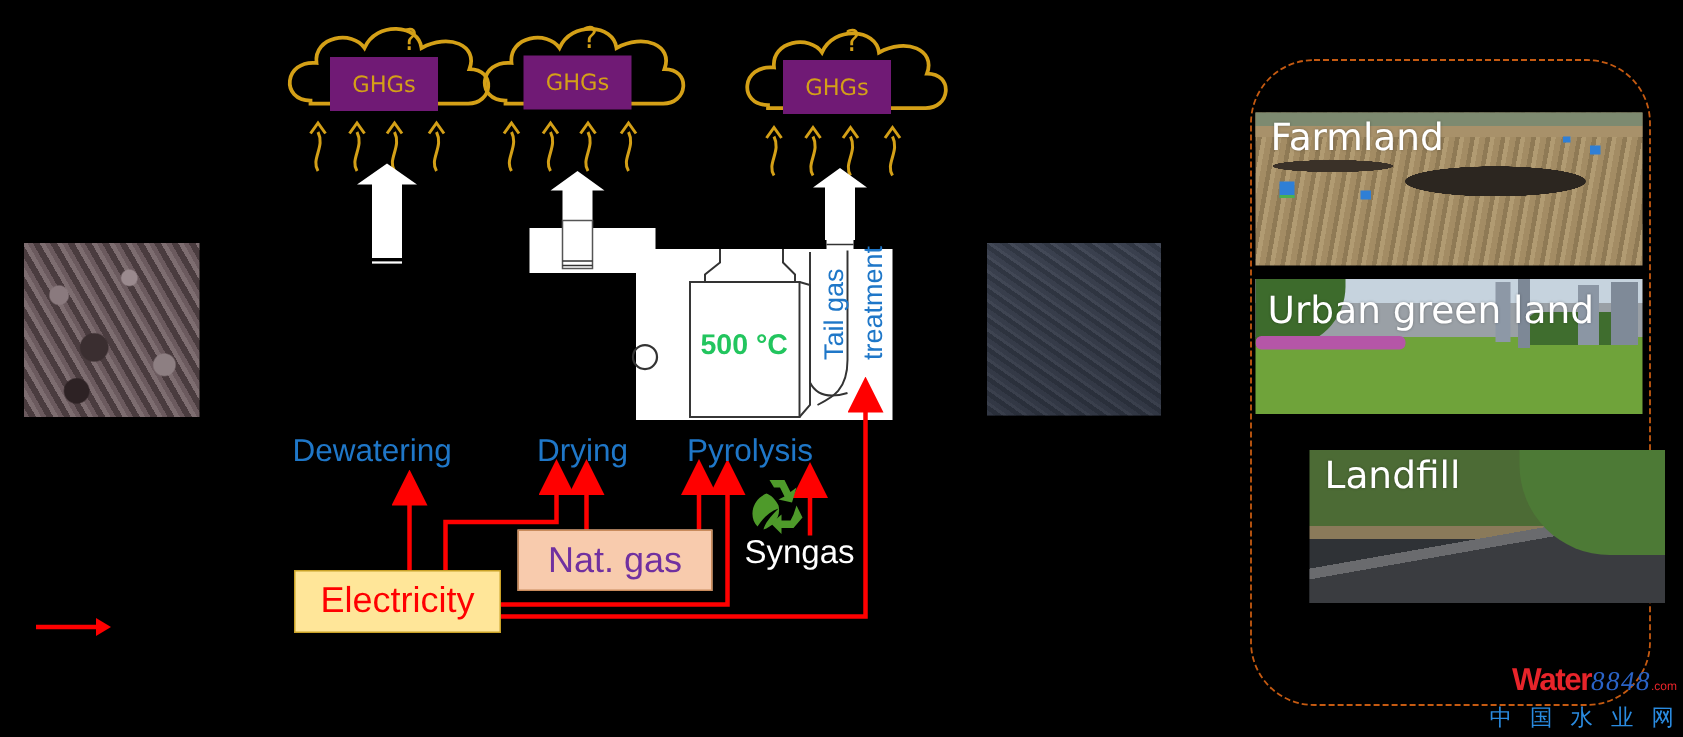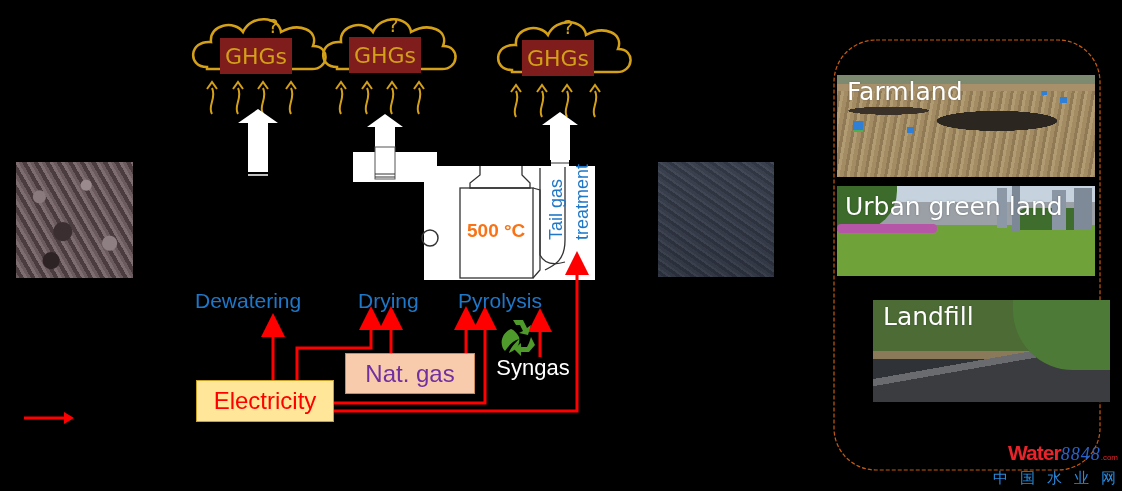--- a/index.html
+++ b/index.html
@@ -2,21 +2,21 @@
 <html><head>
 <meta charset="utf-8">
 <style>
   html, body { margin: 0; padding: 0; background: #000; }
   body { width: 1122px; height: 491px; position: relative; overflow: hidden; font-family: "Liberation Sans", sans-serif; }
   .abs { position: absolute; }
   .photo { position: absolute; overflow: hidden; }
   .photo-label { position: absolute; color: #fff; font-family: "DejaVu Sans", sans-serif; font-size: 25px; left: 10px; top: 2px; white-space: nowrap; text-shadow: 0 0 2px rgba(0,0,0,0.3); }
   .box-label { position: absolute; display: flex; align-items: center; justify-content: center; font-size: 24px; box-sizing: border-box; }
   .stage-label { position: absolute; color: #1f77c8; font-size: 21px; white-space: nowrap; }
-  .ghg-text { position: absolute; background: #7f1d1d; color: #d4a017; font-family: "DejaVu Sans", sans-serif; font-size: 22px; display: flex; align-items: center; justify-content: center; }
+  .ghg-text { position: absolute; background: #701a75; color: #d4a017; font-family: "DejaVu Sans", sans-serif; font-size: 15px; display: flex; align-items: center; justify-content: center; }
   .watermark { position: absolute; right: 4px; bottom: 4px; text-align: right; }
   .wm-top { font-family: "Liberation Sans", sans-serif; font-weight: bold; font-size: 21px; letter-spacing: -1px; line-height: 22px; }
   .wm-top .w1 { color: #e8242a; margin-left: 37px; }
   .wm-top .num { color: #2a63c7; font-family: "Liberation Serif", serif; font-style: italic; font-weight: normal; font-size: 18px; letter-spacing: 1px; }
   .wm-top .com { color: #e8242a; font-size: 8px; font-weight: normal; letter-spacing: 0; }
   .wm-bottom { color: #2a8be0; font-family: "DejaVu Sans", sans-serif; font-size: 15px; letter-spacing: 12px; line-height: 18px; margin-right: -10px; }
 </style>
 </head>
 <body>
 
@@ -147,21 +147,21 @@
        radial-gradient(circle at 40% 60%, #3a2e30 0 9px, transparent 10px),
        radial-gradient(circle at 80% 70%, #8d7f82 0 7px, transparent 8px),
        radial-gradient(circle at 30% 85%, #2d2224 0 8px, transparent 9px),
        repeating-linear-gradient(60deg, #6b5a5e 0 3px, #4a3c3f 3px 7px, #7d6d70 7px 10px);"></div>
 
 <div class="photo" style="left:658px;top:162px;width:116px;height:115px;
      background:
        linear-gradient(180deg, rgba(60,66,80,0.2) 0%, rgba(30,34,44,0.3) 100%),
        repeating-linear-gradient(35deg, #3a404e 0 3px, #2e3440 3px 6px, #454b59 6px 8px);"></div>
 
-<div class="abs" style="left:467px;top:220px;color:#f97316;font-size:19px;font-weight:bold;white-space:nowrap">500 °C</div>
+<div class="abs" style="left:467px;top:220px;color:#22c55e;font-size:19px;font-weight:bold;white-space:nowrap">500 °C</div>
 <div class="abs" style="left:546px;top:240px;transform:rotate(-90deg);transform-origin:left top;color:#1f77c8;font-size:18px;white-space:nowrap;line-height:20px">
   <span>Tail gas</span>
 </div>
 <div class="abs" style="left:572px;top:240px;transform:rotate(-90deg);transform-origin:left top;color:#1f77c8;font-size:18px;white-space:nowrap;line-height:20px">
   <span>treatment</span>
 </div>
 
 <div class="stage-label" style="left:195px;top:289px">Dewatering</div>
 <div class="stage-label" style="left:358px;top:289px">Drying</div>
 <div class="stage-label" style="left:458px;top:289px">Pyrolysis</div>

